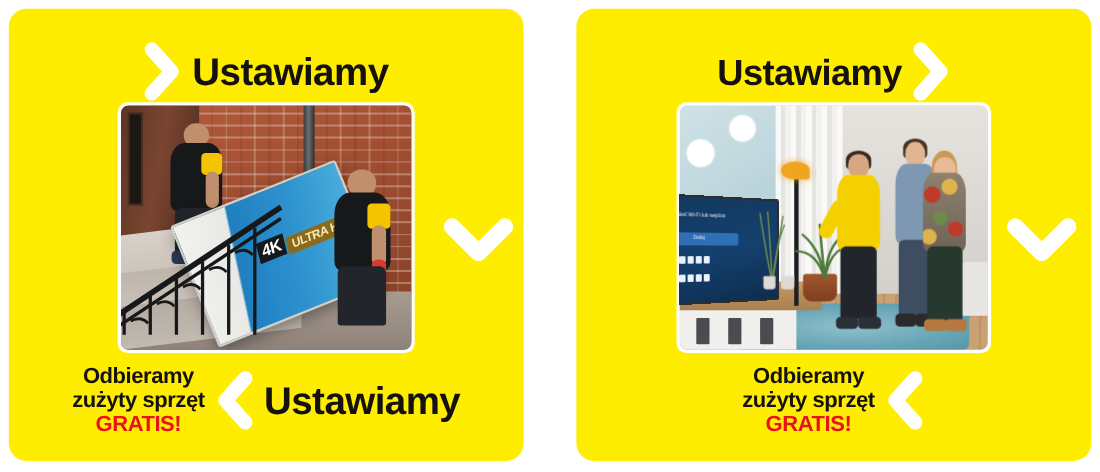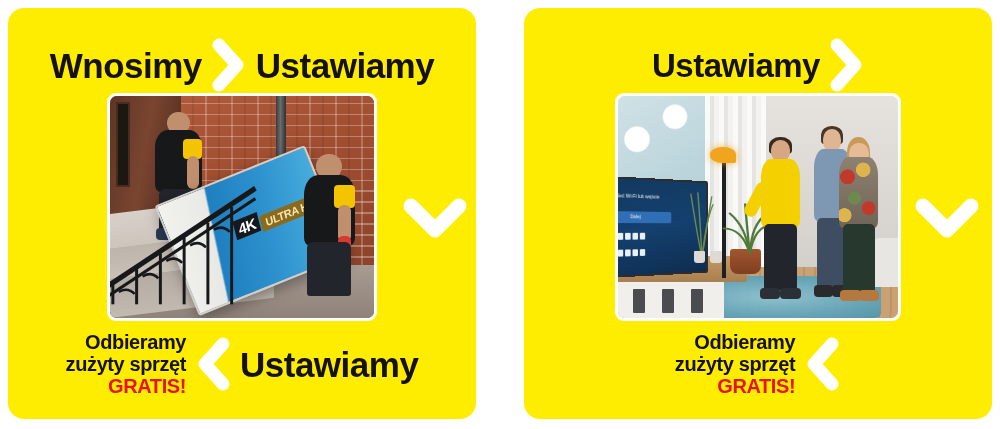--- a/index.html
+++ b/index.html
@@ -332,21 +332,21 @@
     width: 100%;
     height: 86px;
     display: flex;
     align-items: center;
     justify-content: center;
     gap: 8px;
     box-sizing: border-box;
     padding: 0 12px;
   }
   .recycle {
-    text-align: right;
+    text-align: center;
     color: #14110f;
     font-family: "Liberation Sans", sans-serif;
     font-weight: bold;
     font-size: 20px;
     line-height: 1.1;
     letter-spacing: -0.4px;
     white-space: nowrap;
   }
   .recycle .free { color: #e8121d; display: block; }
   .bottom-word {
@@ -362,21 +362,20 @@
   .chev-left { flex: 0 0 auto; width: 38px; height: 58px; }
 </style>
 </head>
 <body>
 
 <div class="stage">
 
   <section class="panel panel-left">
 
     <div class="head-row">
-      <span class="head-word">Wnosimy</span>
       <span class="chev-inline">
         <svg viewBox="0 0 34 56" class="chev" aria-hidden="true">
           <polyline points="7,8 25,28 7,48" fill="none" stroke="#ffffff" stroke-width="13" stroke-linecap="round" stroke-linejoin="round"></polyline>
         </svg>
       </span>
       <span class="head-word">Ustawiamy</span>
     </div>
 
     <span class="chev-down">
       <svg viewBox="0 0 66 48" class="chev" aria-hidden="true">

